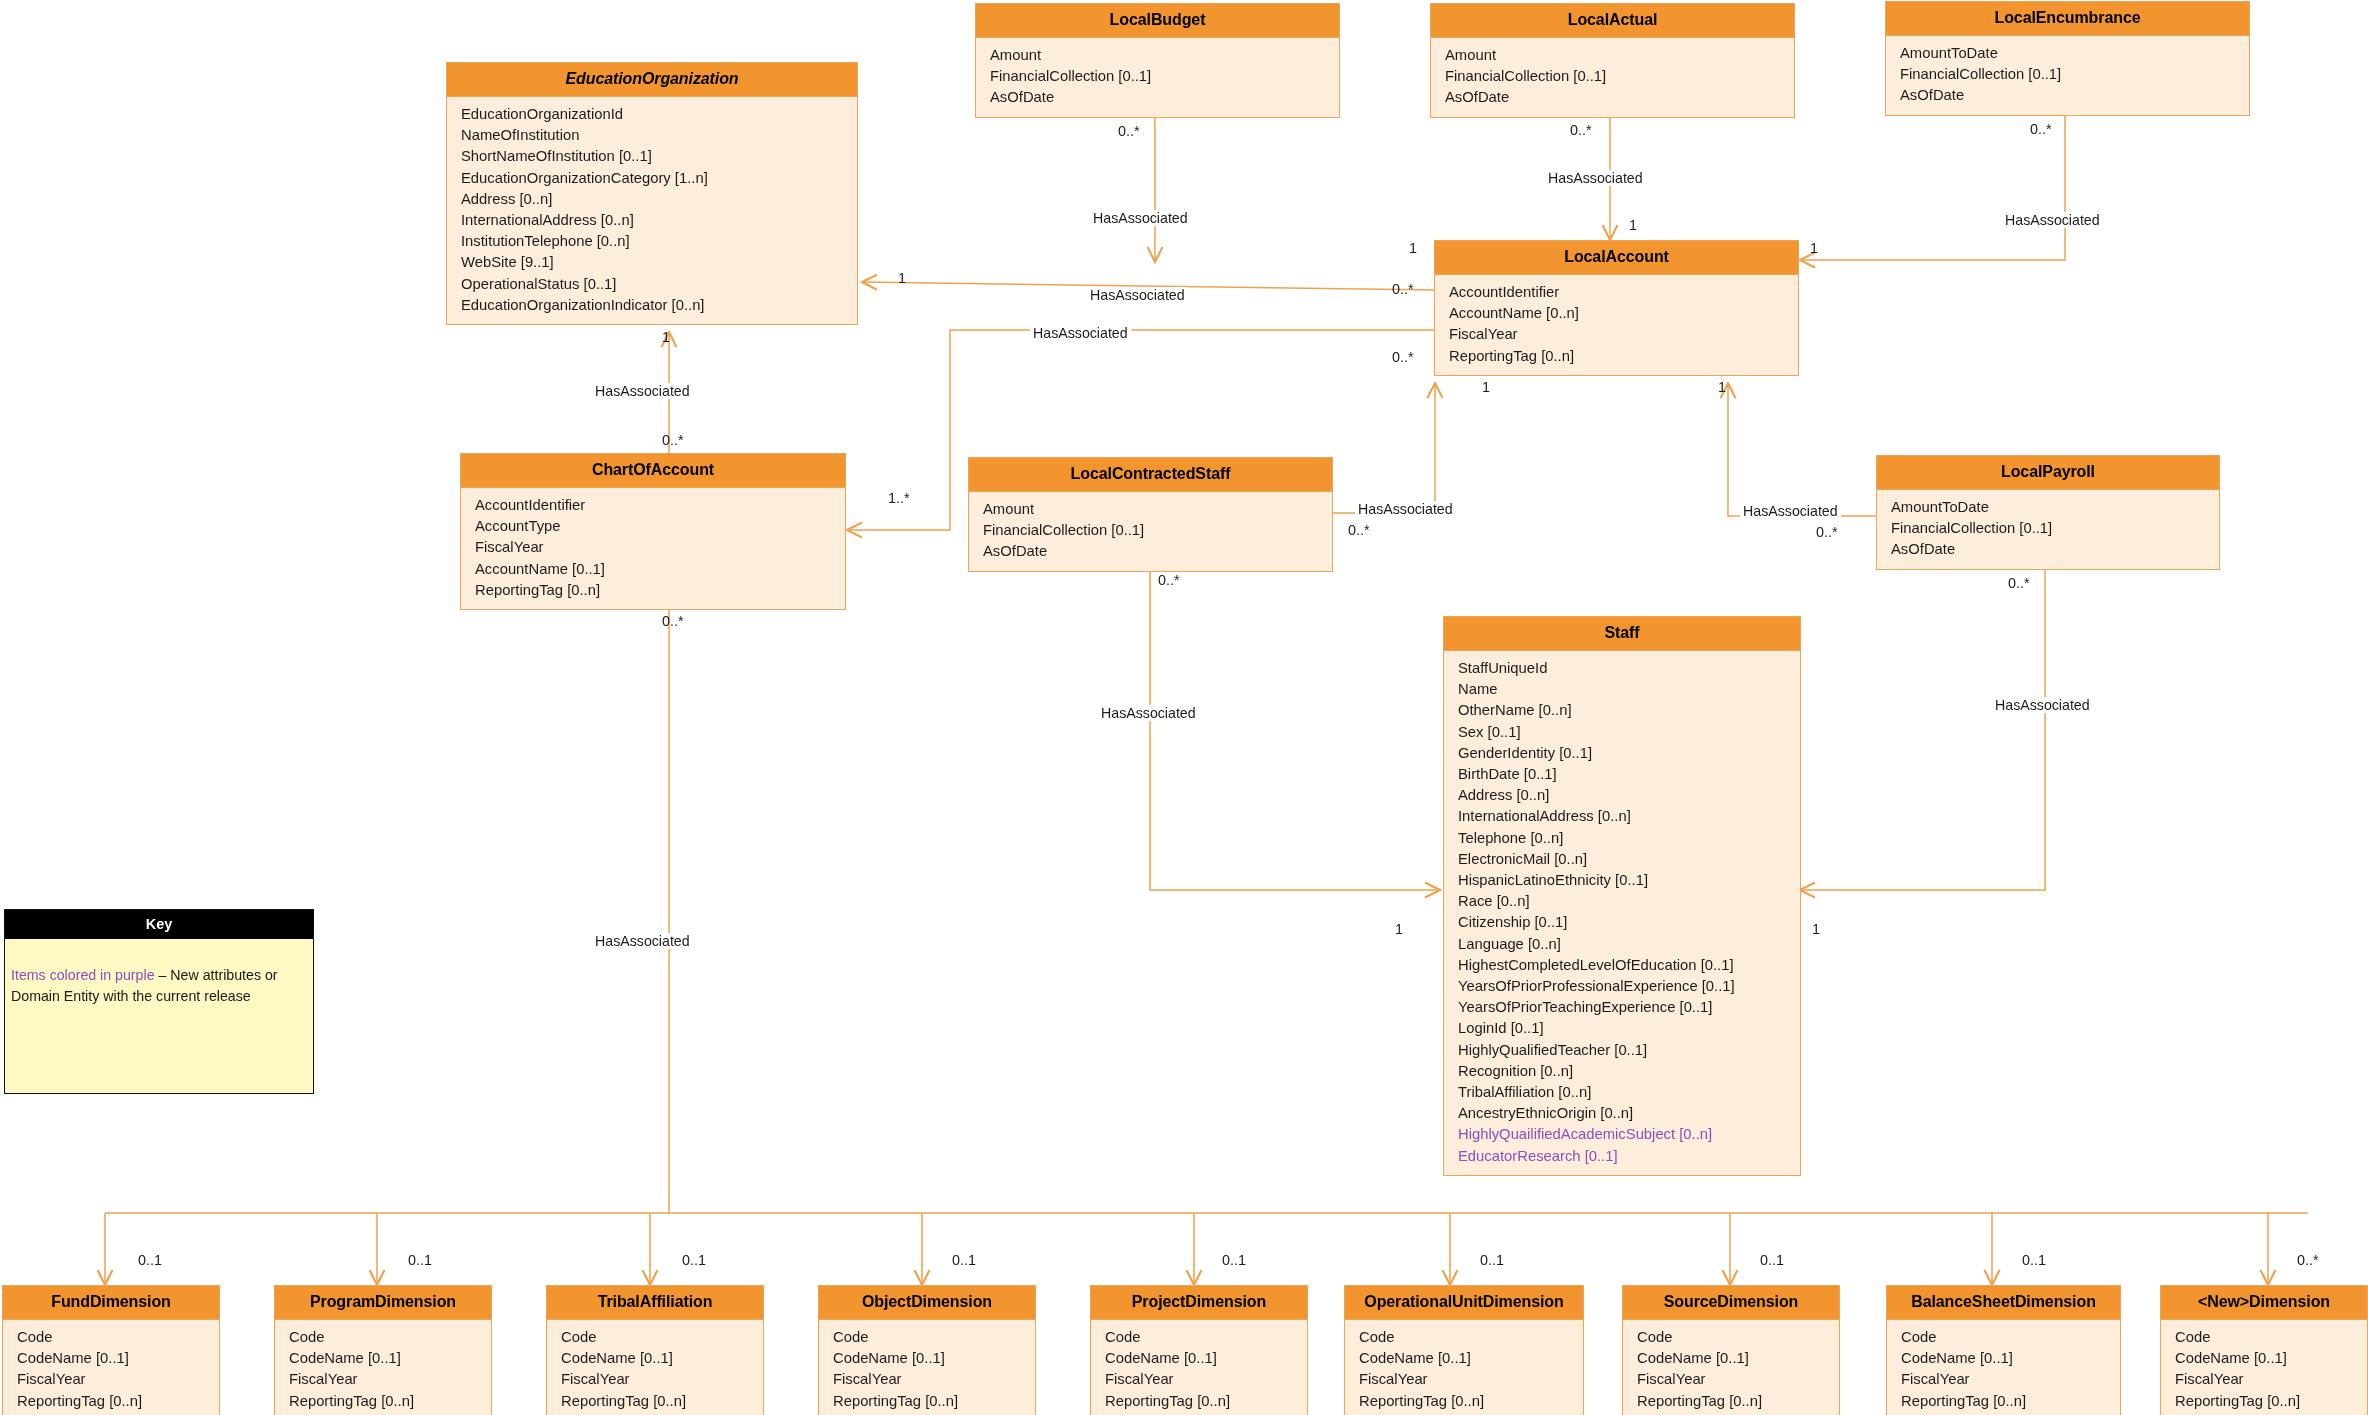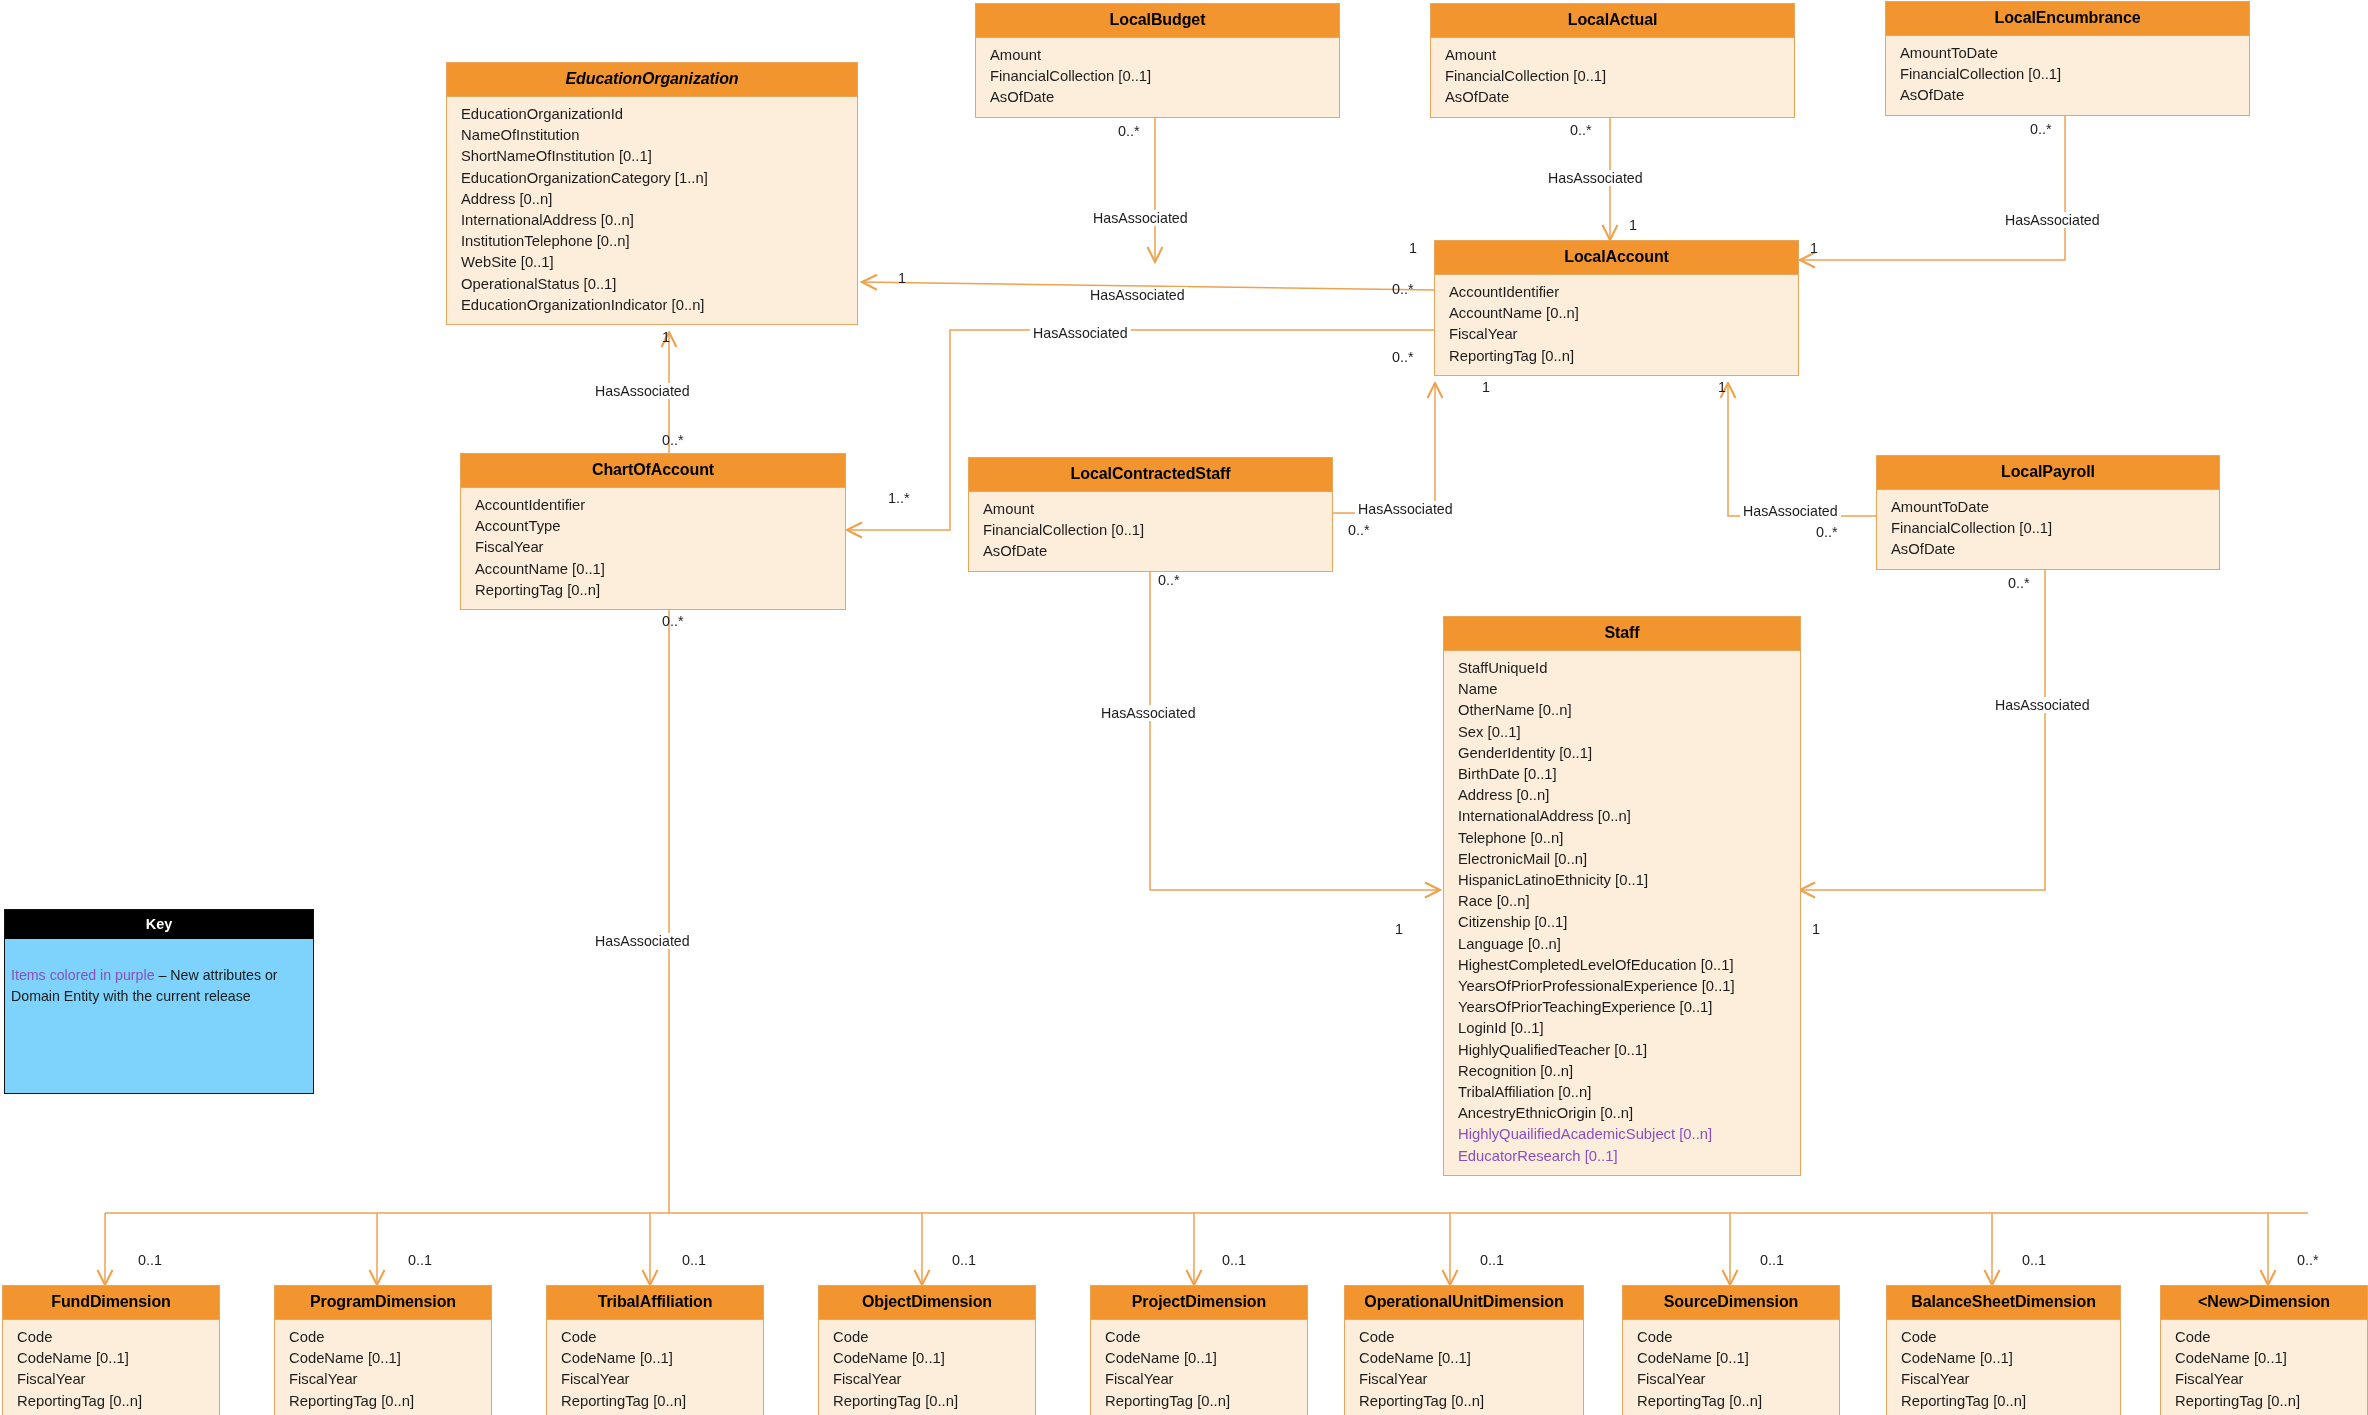--- a/index.html
+++ b/index.html
@@ -57,21 +57,21 @@
   }
   .uml-attrs .attr.purple {
     color: #8a4fbe;
   }
 
   
   .key-box {
     position: absolute;
     box-sizing: border-box;
     border: 1px solid #111111;
-    background: #7dd3fc;
+    background: #fef9c3;
   }
   .key-header {
     background: #000000;
     color: #ffffff;
     font-weight: bold;
     font-size: 14.5px;
     text-align: center;
     padding: 6px 4px 7px 4px;
   }
   .key-body {
@@ -152,21 +152,21 @@
   <div class="uml-class" style="left:446px; top:62px; width:412px;">
     <div class="uml-header abstract">EducationOrganization</div>
     <div class="uml-attrs">
       <div class="attr">EducationOrganizationId</div>
       <div class="attr">NameOfInstitution</div>
       <div class="attr">ShortNameOfInstitution [0..1]</div>
       <div class="attr">EducationOrganizationCategory [1..n]</div>
       <div class="attr">Address [0..n]</div>
       <div class="attr">InternationalAddress [0..n]</div>
       <div class="attr">InstitutionTelephone [0..n]</div>
-      <div class="attr">WebSite [0..1]</div>
+      <div class="attr">WebSite [9..1]</div>
       <div class="attr">OperationalStatus [0..1]</div>
       <div class="attr">EducationOrganizationIndicator [0..n]</div>
     </div>
   </div>
 
   <div class="uml-class" style="left:975px; top:3px; width:365px;">
     <div class="uml-header">LocalBudget</div>
     <div class="uml-attrs">
       <div class="attr">Amount</div>
       <div class="attr">FinancialCollection [0..1]</div>

